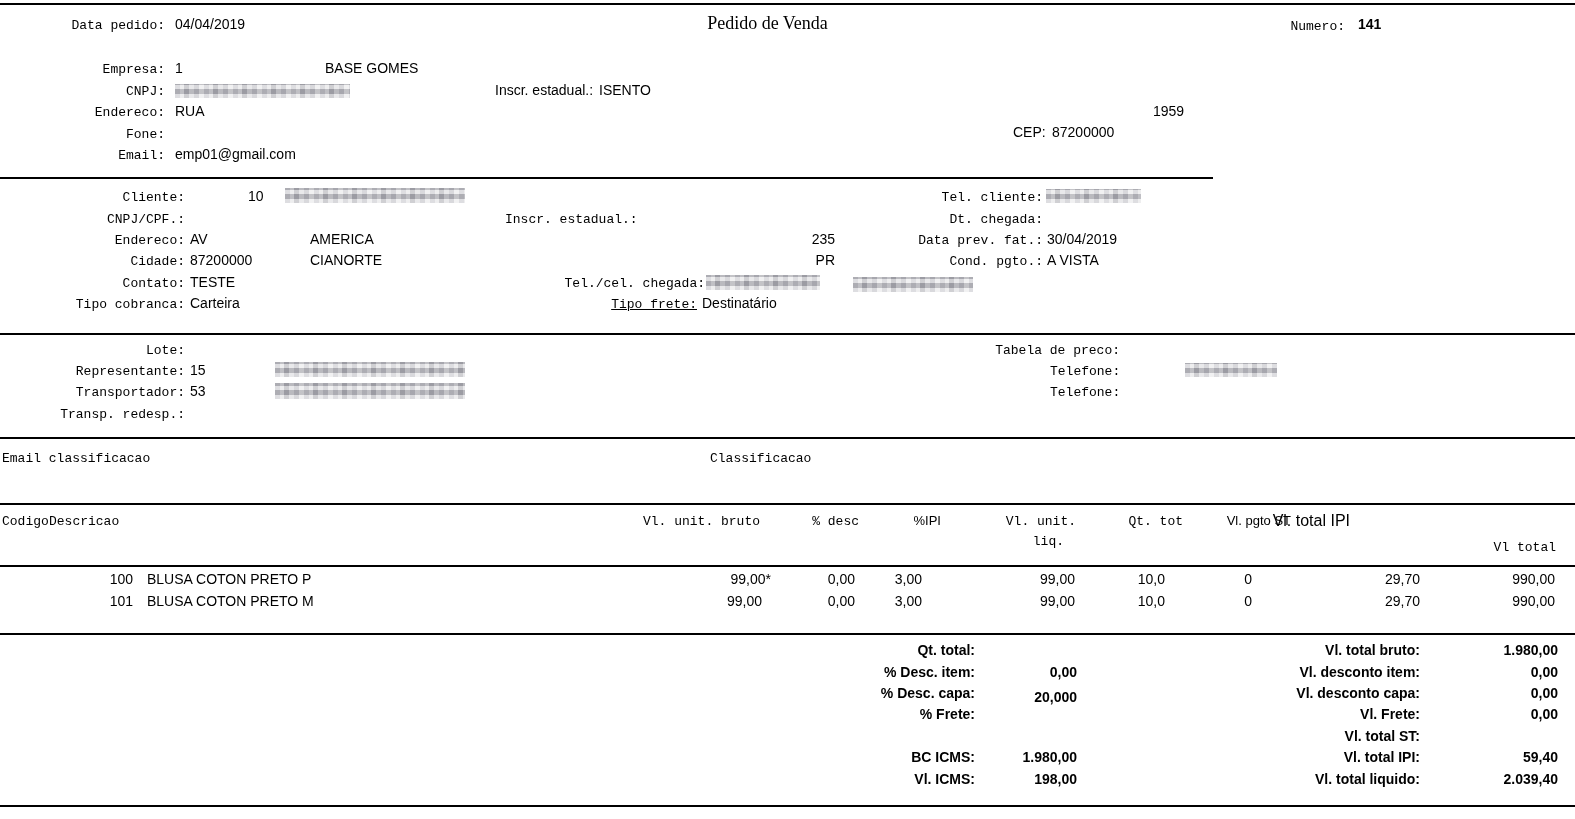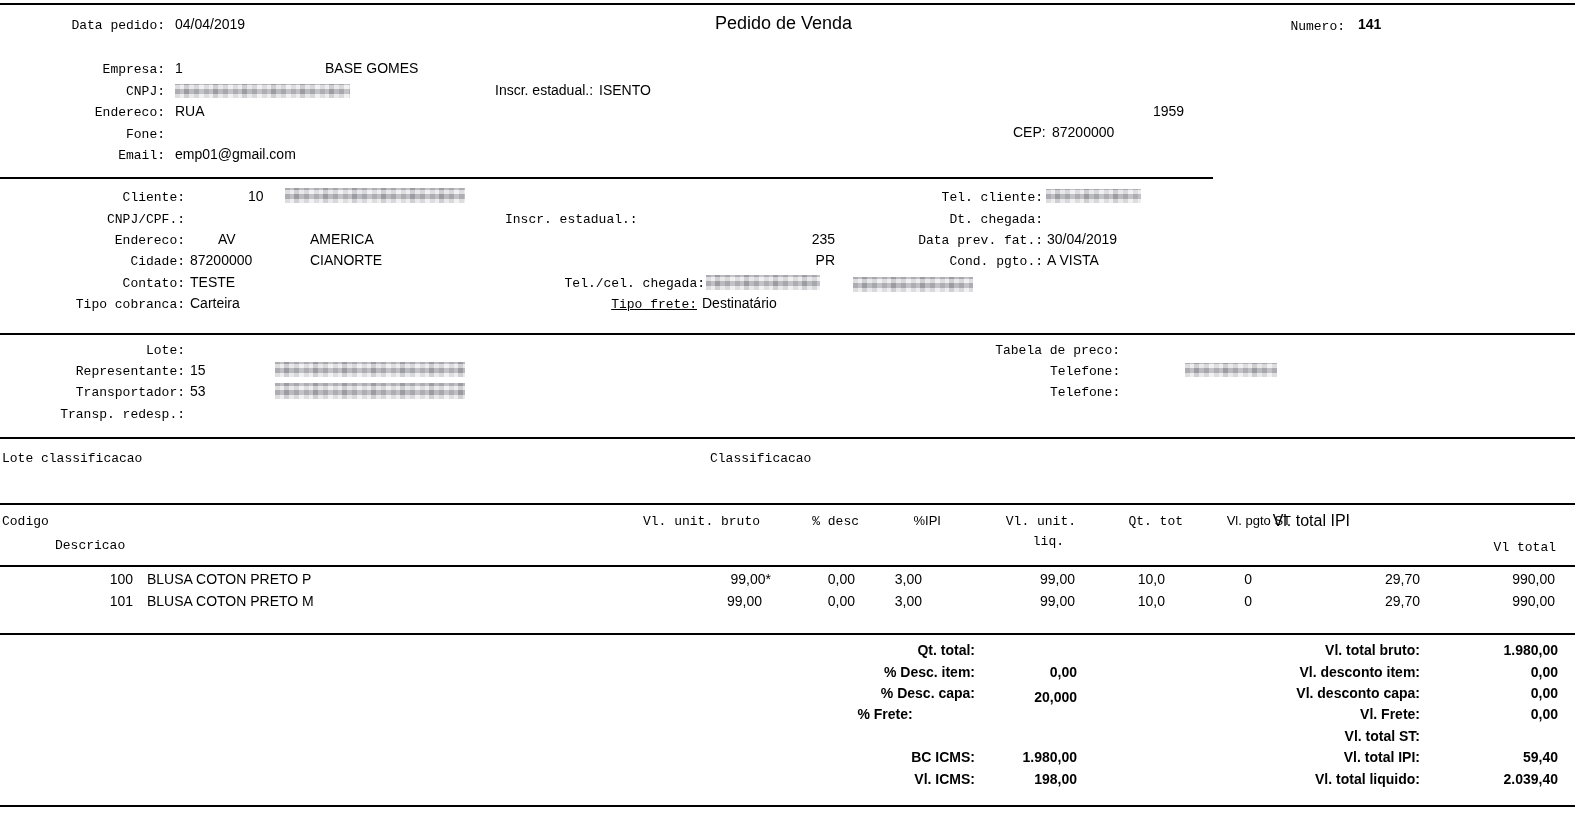--- a/index.html
+++ b/index.html
@@ -3,21 +3,21 @@
 <meta charset="utf-8">
 <style>
   html,body{margin:0;padding:0;background:#fff;}
   body{width:1575px;height:819px;position:relative;overflow:hidden;color:#000;
        font-family:"Liberation Sans",sans-serif;}
   .abs{position:absolute;white-space:nowrap;}
   .mono{font-family:"Liberation Mono","DejaVu Sans Mono",monospace;font-size:13px;line-height:15px;}
   .sans{font-family:"Liberation Sans","DejaVu Sans",sans-serif;font-size:14px;line-height:15px;}
   .bold{font-weight:bold;}
   .r{text-align:right;}
-  .title{font-size:18px;left:16px;width:1535px;text-align:center;}
+  .title{font-size:18px;left:0;width:1535px;text-align:center;font-family:Liberation Serif, serif;}
   .line{position:absolute;left:0;height:2px;background:#000;}
   .redact{position:absolute;filter:blur(.5px);opacity:.85;
     background-image:
       repeating-linear-gradient(0deg, rgba(255,255,255,.45) 0 4px, rgba(110,110,120,.35) 4px 9px),
       repeating-linear-gradient(90deg, #b9b9bf 0 5px, #dcdcde 5px 9px, #9a9aa2 9px 14px, #d2d2d5 14px 19px, #aeaeb5 19px 24px, #e2e2e4 24px 29px);}
 </style>
 </head>
 <body>
 
 <div>
@@ -56,21 +56,21 @@
   <span class="abs sans" style="left:248px;top:189px;">10</span>
   <div class="redact" style="left:285px;top:188px;width:180px;height:15px;"></div>
   <span class="abs mono r" style="left:923px;top:190px;width:120px;">Tel. cliente:</span>
   <div class="redact" style="left:1046px;top:189px;width:95px;height:14px;"></div>
 
   <span class="abs mono r" style="left:45px;top:212px;width:140px;">CNPJ/CPF.:</span>
   <span class="abs mono" style="left:505px;top:212px;">Inscr. estadual.:</span>
   <span class="abs mono r" style="left:923px;top:212px;width:120px;">Dt. chegada:</span>
 
   <span class="abs mono r" style="left:45px;top:233px;width:140px;">Endereco:</span>
-  <span class="abs sans" style="left:190px;top:232px;margin-left:28px;">AV</span>
+  <span class="abs sans" style="left:190px;top:232px;">AV</span>
   <span class="abs sans" style="left:310px;top:232px;">AMERICA</span>
   <span class="abs sans r" style="left:775px;top:232px;width:60px;">235</span>
   <span class="abs mono r" style="left:898px;top:233px;width:145px;">Data prev. fat.:</span>
   <span class="abs sans" style="left:1047px;top:232px;">30/04/2019</span>
 
   <span class="abs mono r" style="left:45px;top:254px;width:140px;">Cidade:</span>
   <span class="abs sans" style="left:190px;top:253px;">87200000</span>
   <span class="abs sans" style="left:310px;top:253px;">CIANORTE</span>
   <span class="abs sans r" style="left:775px;top:253px;width:60px;">PR</span>
   <span class="abs mono r" style="left:898px;top:254px;width:145px;">Cond. pgto.:</span>
@@ -100,27 +100,27 @@
 
   <span class="abs mono r" style="left:45px;top:385px;width:140px;">Transportador:</span>
   <span class="abs sans" style="left:190px;top:384px;">53</span>
   <div class="redact" style="left:275px;top:383px;width:190px;height:16px;"></div>
   <span class="abs mono r" style="left:1050px;top:385px;width:70px;">Telefone:</span>
 
   <span class="abs mono r" style="left:45px;top:407px;width:140px;">Transp. redesp.:</span>
 
   <div class="line" style="top:437px;width:1575px;height:1.5px;"></div>
 
-  <span class="abs mono" style="left:2px;top:451px;">Lote classificacao</span>
+  <span class="abs mono" style="left:2px;top:451px;">Email classificacao</span>
   <span class="abs mono" style="left:710px;top:451px;">Classificacao</span>
 
   <div class="line" style="top:503px;width:1575px;"></div>
 
   <span class="abs mono" style="left:2px;top:514px;">Codigo</span>
-  <span class="abs mono" style="left:55px;top:514px;margin-top:24px;">Descricao</span>
+  <span class="abs mono" style="left:49px;top:514px;">Descricao</span>
   <span class="abs mono r" style="left:620px;top:514px;width:140px;">Vl. unit. bruto</span>
   <span class="abs mono r" style="left:779px;top:514px;width:80px;">% desc</span>
   <span class="abs sans r" style="left:861px;top:513px;width:80px;font-size:13px;">%IPI</span>
   <span class="abs mono r" style="left:956px;top:514px;width:120px;">Vl. unit.</span>
   <span class="abs mono r" style="left:956px;top:534px;width:108px;">liq.</span>
   <span class="abs mono r" style="left:1083px;top:514px;width:100px;">Qt. tot</span>
   <span class="abs sans r" style="left:1191px;top:513px;width:100px;font-size:13px;">Vl. pgto ST</span>
   <span class="abs sans r" style="left:1250px;top:513px;width:100px;font-size:16px;">Vl. total IPI</span>
   <span class="abs mono r" style="left:1456px;top:514px;width:100px;margin-top:26px;">Vl total</span>
 
@@ -163,21 +163,21 @@
     <span class="abs sans bold r" style="left:795px;top:665px;width:180px;">% Desc. item:</span>
     <span class="abs sans bold r" style="left:957px;top:665px;width:120px;">0,00</span>
     <span class="abs sans bold r" style="left:1240px;top:665px;width:180px;">Vl. desconto item:</span>
     <span class="abs sans bold r" style="left:1438px;top:665px;width:120px;">0,00</span>
 
     <span class="abs sans bold r" style="left:795px;top:686px;width:180px;">% Desc. capa:</span>
     <span class="abs sans bold r" style="left:957px;top:686px;width:120px;"></span>
     <span class="abs sans bold r" style="left:1240px;top:686px;width:180px;">Vl. desconto capa:</span>
     <span class="abs sans bold r" style="left:1438px;top:686px;width:120px;">0,00</span>
 
-    <span class="abs sans bold r" style="left:795px;top:707px;width:180px;text-align:center;">% Frete:</span>
+    <span class="abs sans bold r" style="left:795px;top:707px;width:180px;">% Frete:</span>
     <span class="abs sans bold r" style="left:957px;top:707px;width:120px;"></span>
     <span class="abs sans bold r" style="left:1240px;top:707px;width:180px;">Vl. Frete:</span>
     <span class="abs sans bold r" style="left:1438px;top:707px;width:120px;">0,00</span>
 
     <span class="abs sans bold r" style="left:795px;top:729px;width:180px;"></span>
     <span class="abs sans bold r" style="left:957px;top:729px;width:120px;"></span>
     <span class="abs sans bold r" style="left:1240px;top:729px;width:180px;">Vl. total ST:</span>
     <span class="abs sans bold r" style="left:1438px;top:729px;width:120px;"></span>
 
     <span class="abs sans bold r" style="left:795px;top:750px;width:180px;">BC ICMS:</span>

